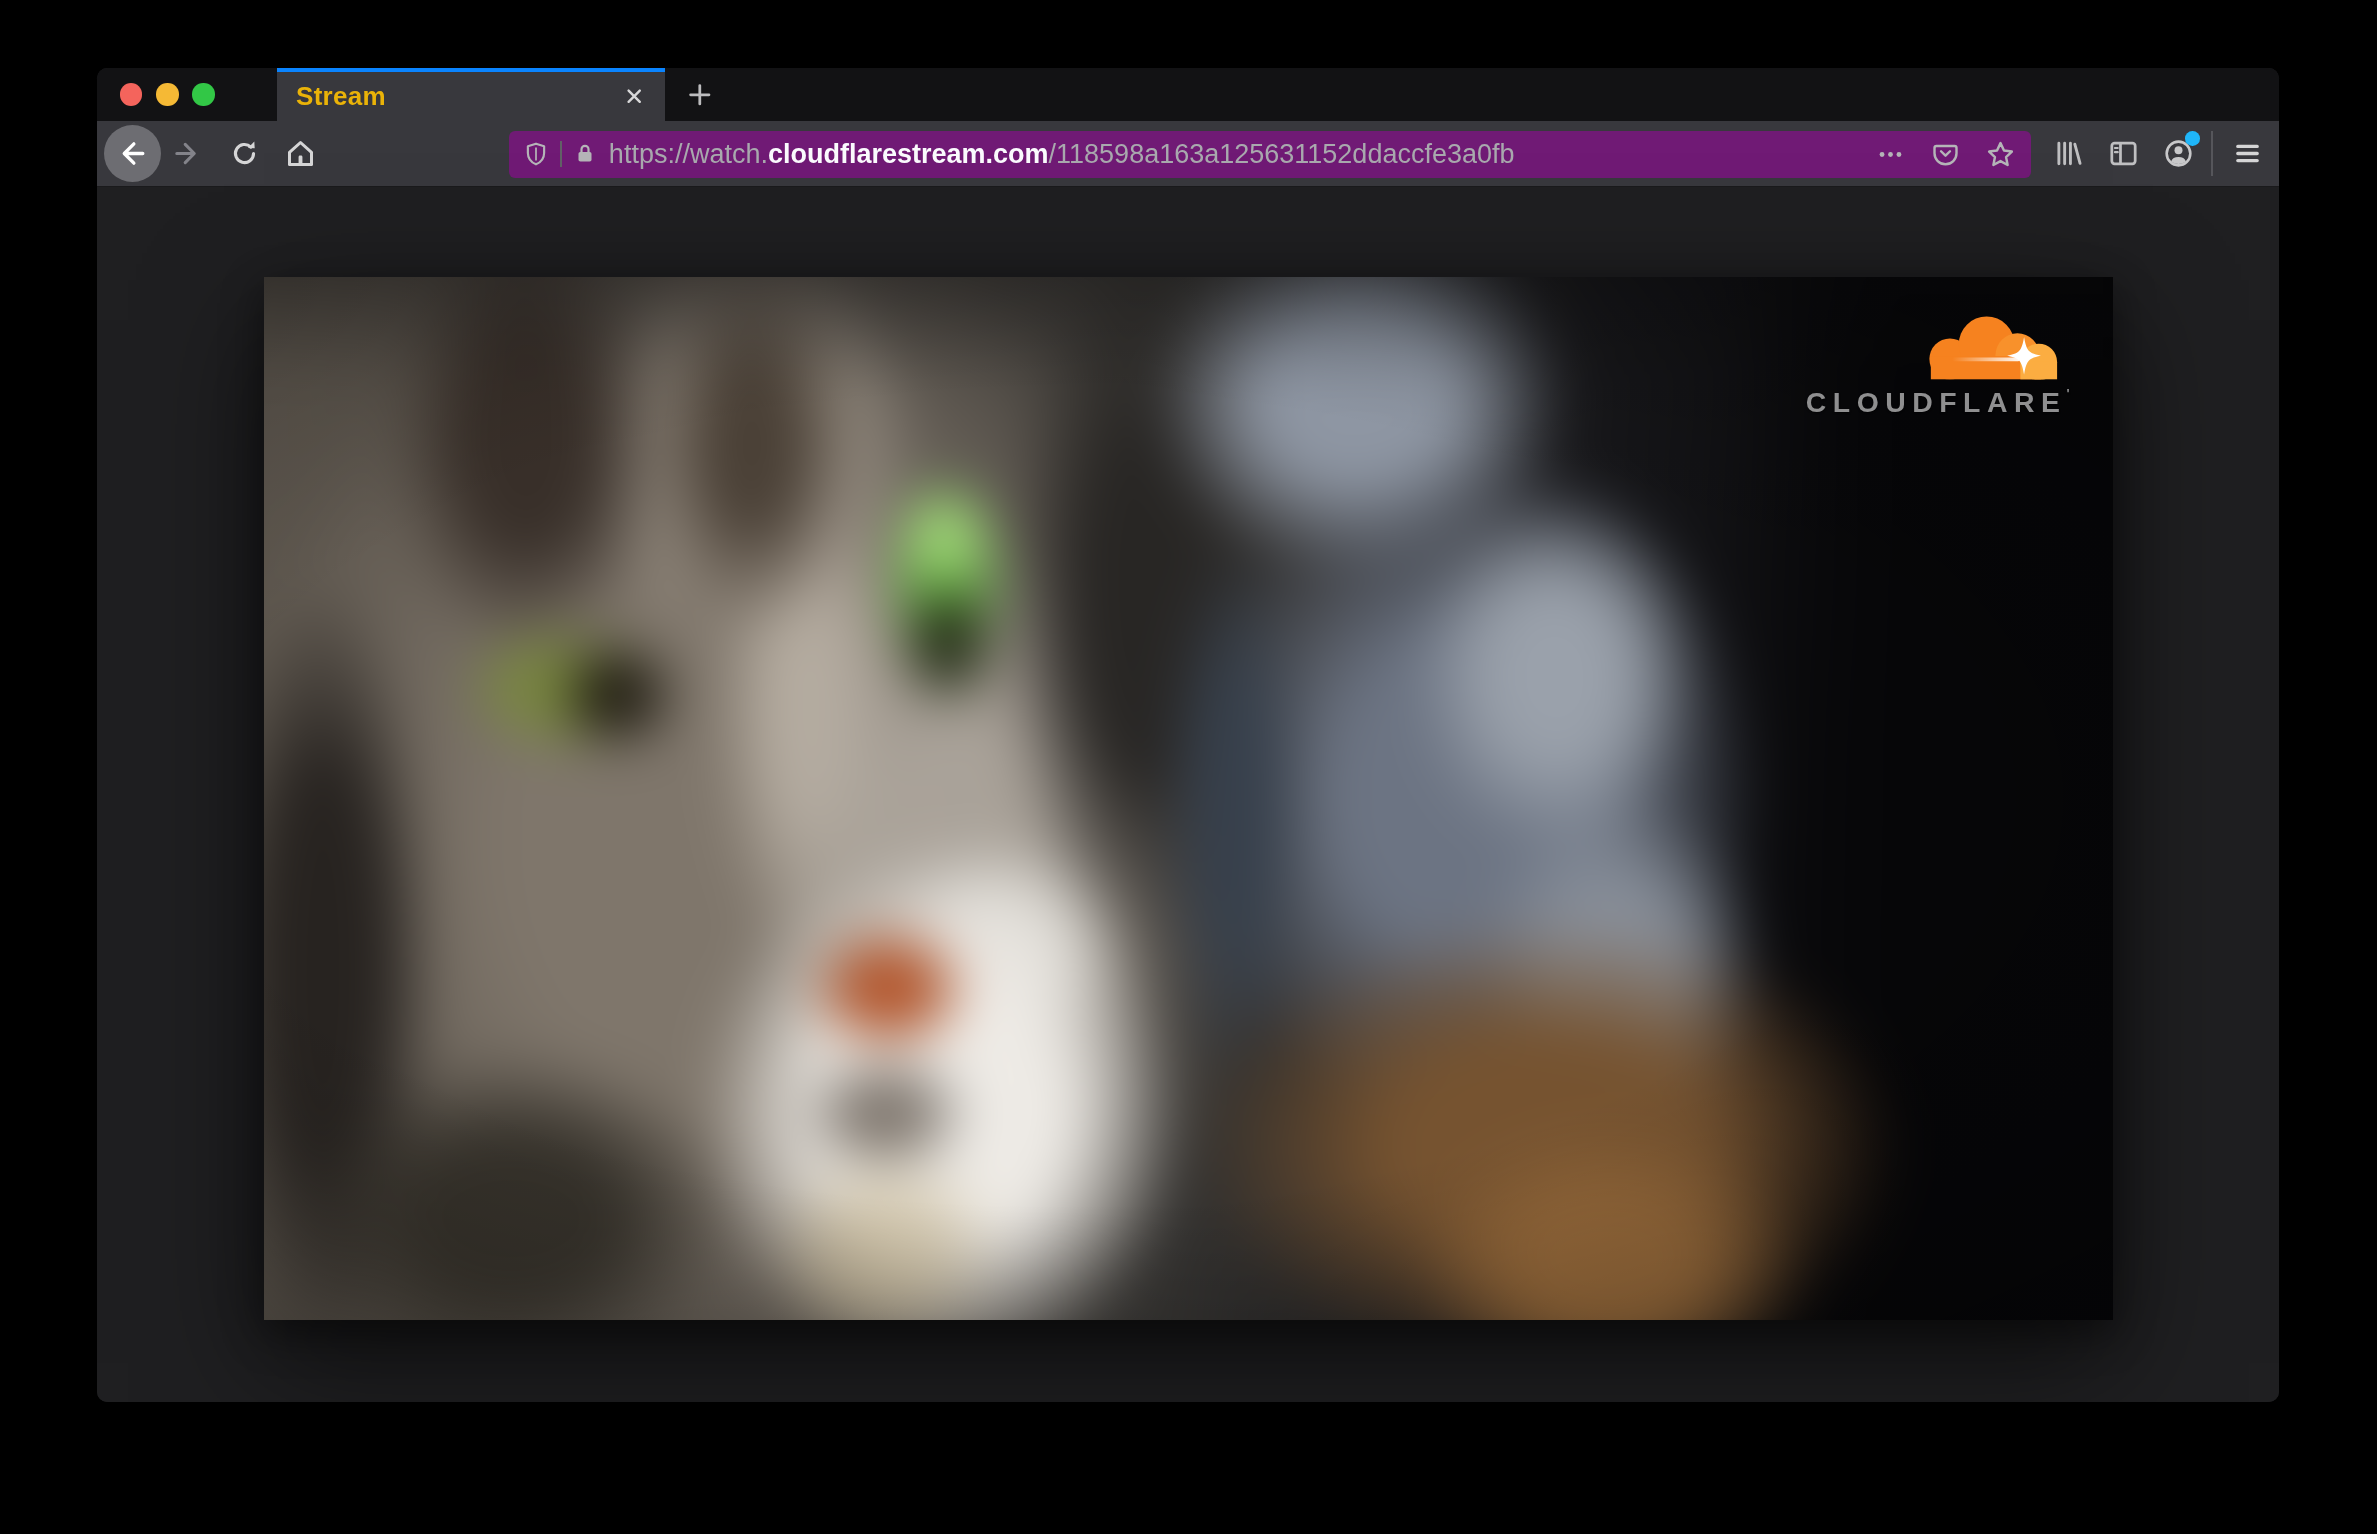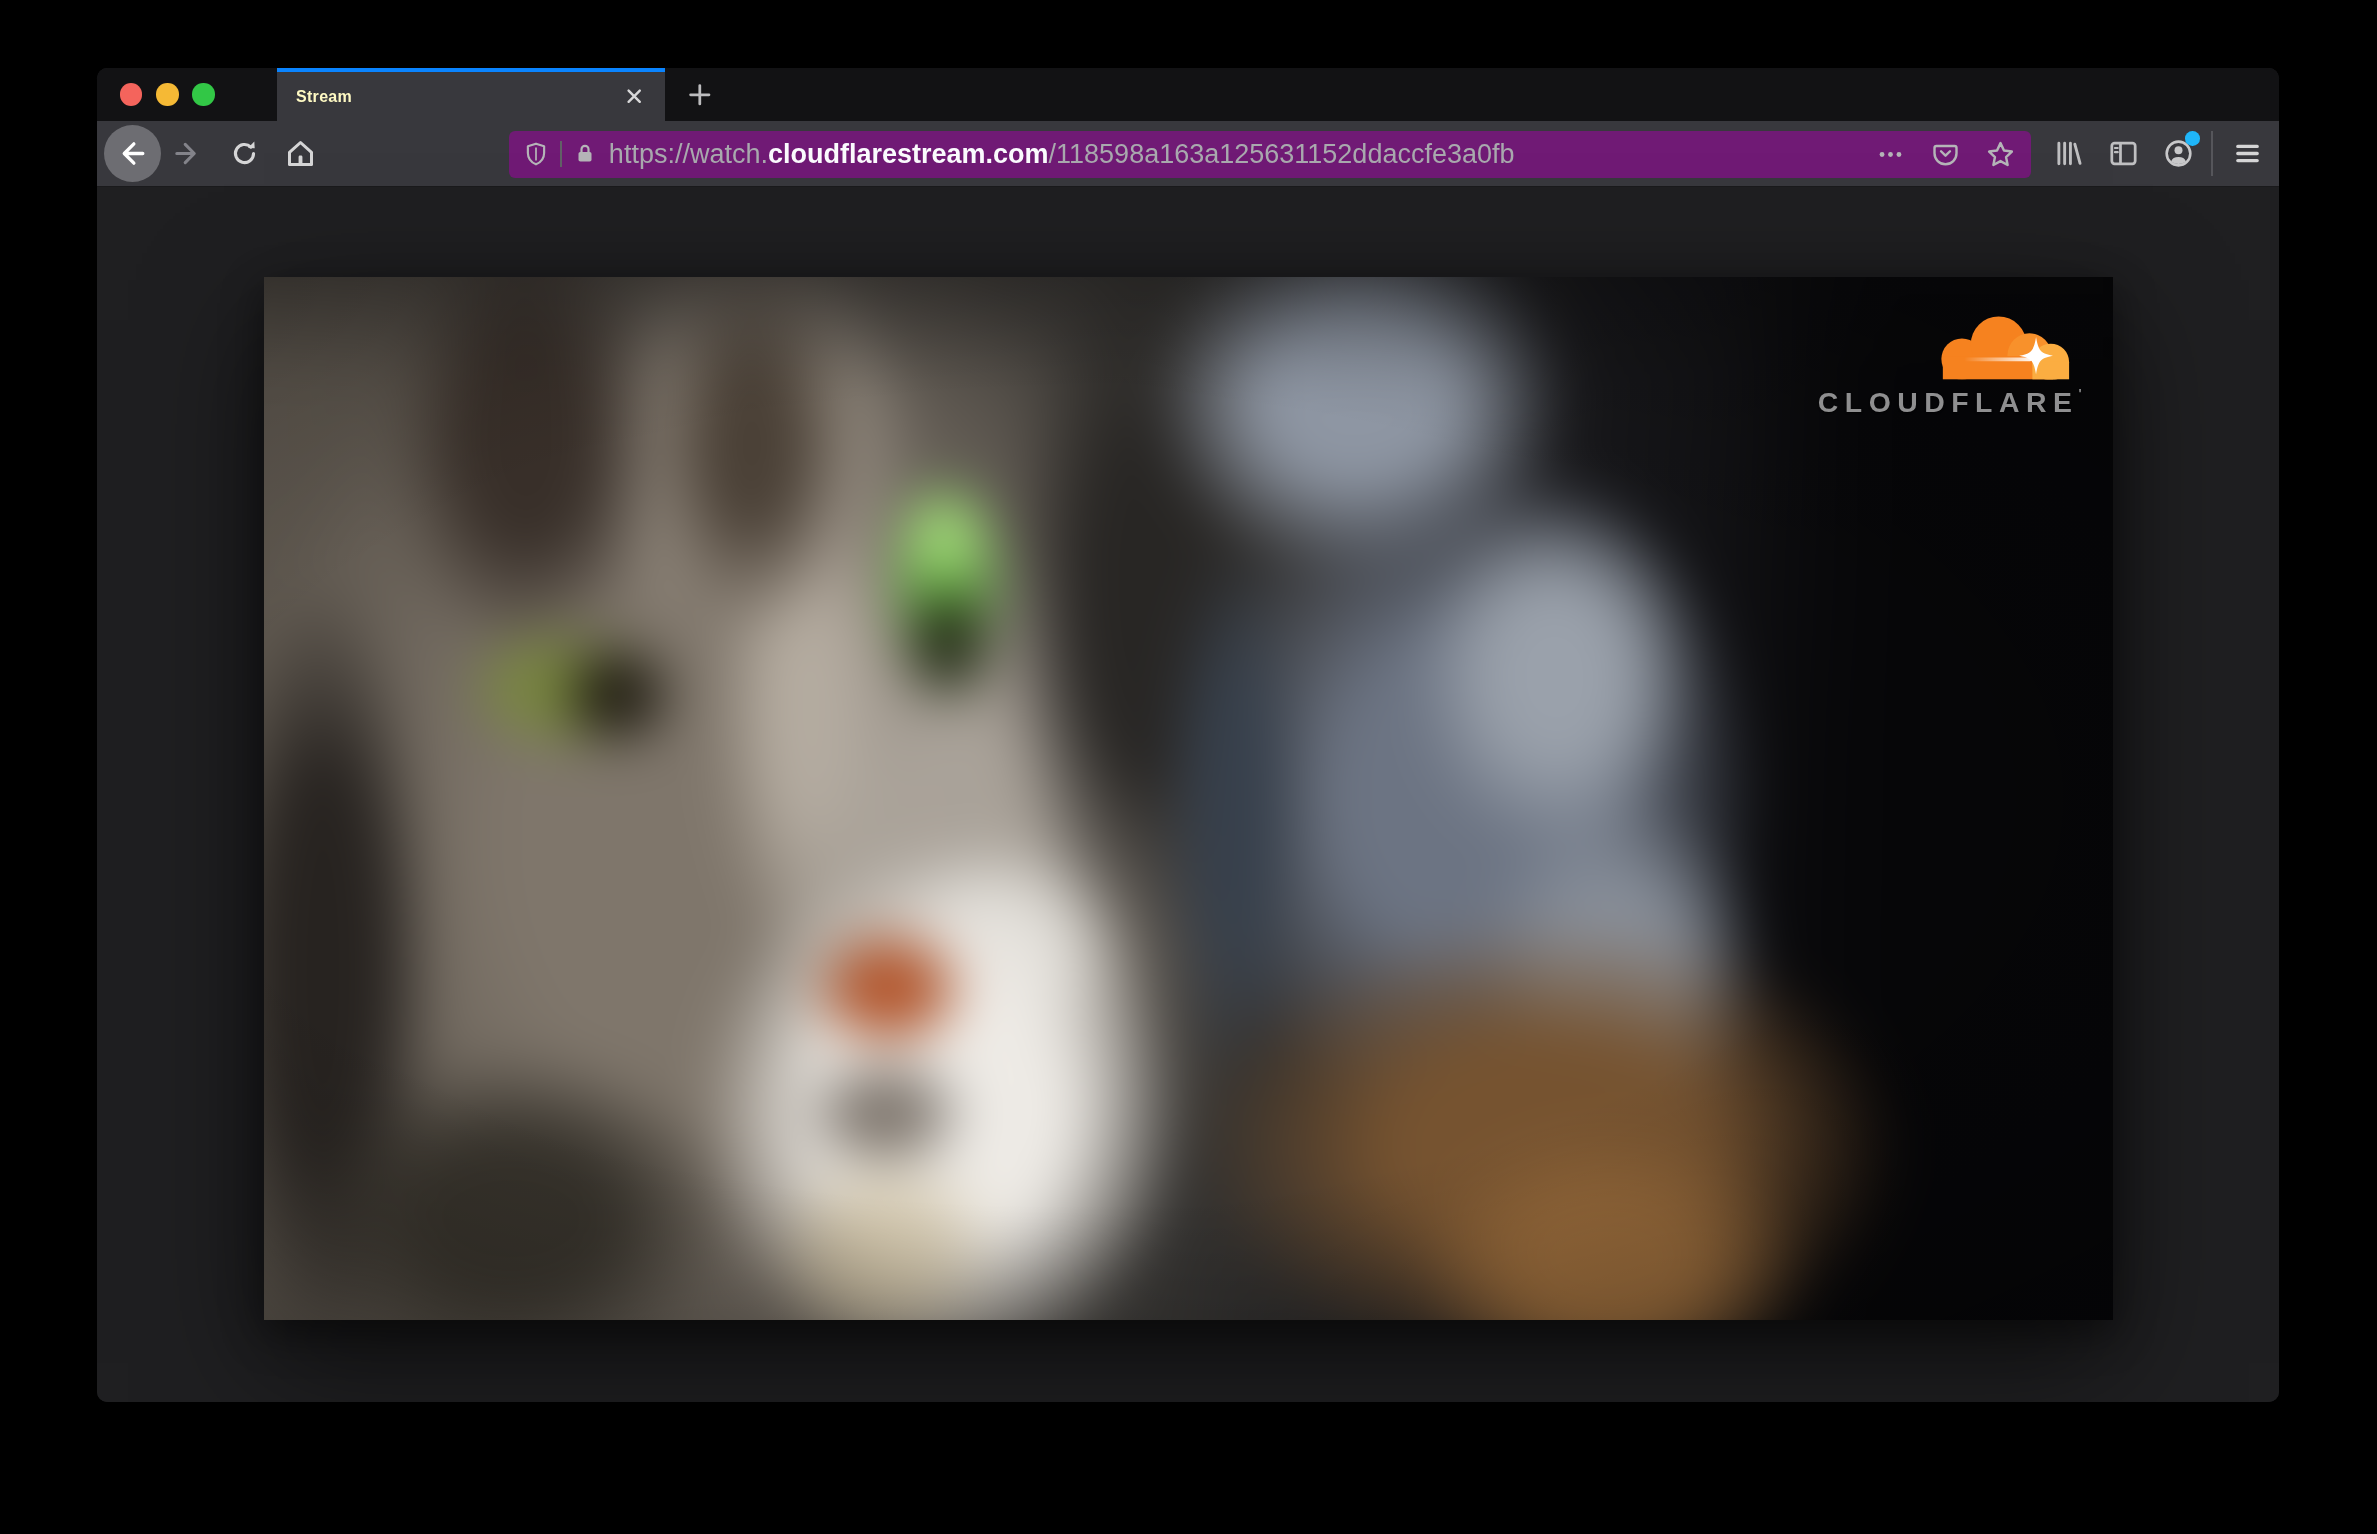--- a/index.html
+++ b/index.html
@@ -16,21 +16,21 @@
   .traffic{position:absolute;left:23px;top:0;height:53px;display:flex;align-items:center;gap:13.8px;}
   .light{width:22.4px;height:22.4px;border-radius:50%;}
   .light.close{background:#f4645c;}
   .light.min{background:#f5b935;}
   .light.zoom{background:#32c746;}
   .tab{
     position:absolute;left:180px;top:0;width:388px;height:53px;box-sizing:border-box;
     background:#38383d;border-top:4.3px solid #0a84ff;
     display:flex;align-items:center;padding:0 13.8px 0 19px;
   }
-  .tab-title{flex:1;font-size:16px;font-weight:600;color:#fef9c3;letter-spacing:0.3px;white-space:nowrap;overflow:hidden;}
+  .tab-title{flex:1;font-size:26px;font-weight:600;color:#eab308;letter-spacing:0.3px;white-space:nowrap;overflow:hidden;}
   .icon-btn{display:flex;align-items:center;justify-content:center;background:none;border:none;padding:0;}
   .tab-close{width:34px;height:34px;}
   .newtab{position:absolute;left:583px;top:6.9px;width:40px;height:40px;}
   
   .navbar{
     position:relative;height:66px;background:#38383d;box-sizing:border-box;
     border-bottom:1.7px solid #1a1a1c;
   }
   .nav-abs{position:absolute;}
   .btn-back{
@@ -68,21 +68,21 @@
   .scene{
     position:absolute;left:-60px;top:-60px;width:1970px;height:1164px;
     filter:blur(26px);
     background:linear-gradient(95deg,#5f584f 0%,#544e47 26%,#3a3835 48%,#17171a 68%,#070709 85%,#050507 100%);
   }
   .b{position:absolute;border-radius:50%;display:block;}
   .vignette{
     position:absolute;inset:0;
     background:radial-gradient(ellipse at 42% 50%,rgba(0,0,0,0) 55%,rgba(0,0,0,.30) 100%);
   }
-  .cf-logo{position:absolute;top:38px;right:31px;text-align:left;}
+  .cf-logo{position:absolute;top:38px;right:43px;text-align:left;}
   .cf-cloud{display:block;margin:0 3.4px 1.7px auto;}
   .cf-word{
     font-size:28.4px;font-weight:700;letter-spacing:6.5px;color:#8f8f90;
     text-shadow:0 0.9px 1.7px rgba(0,0,0,.6);white-space:nowrap;
   }
   .cf-tm{font-size:13px;vertical-align:top;letter-spacing:0;}
   svg{display:block;}
 </style>
 </head>
 <body>

